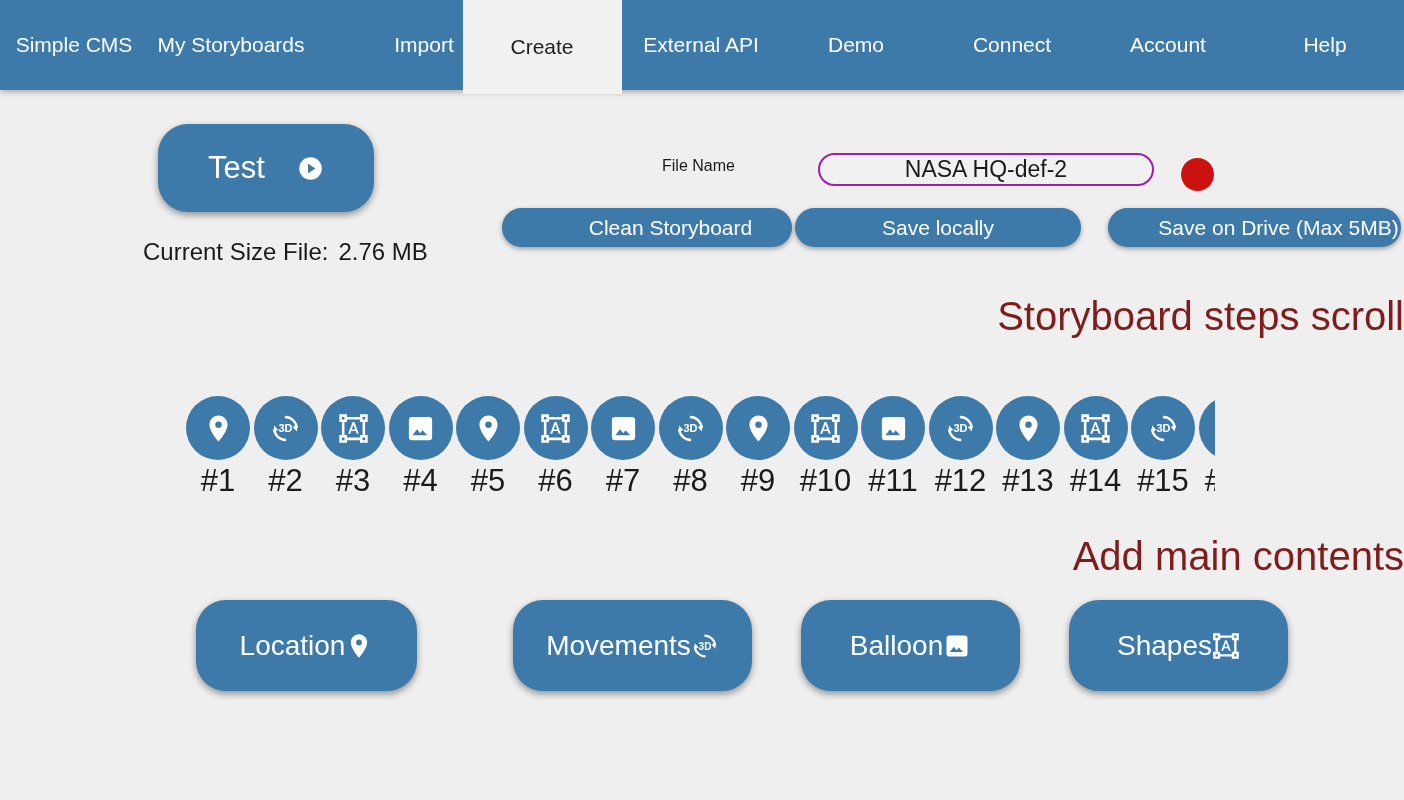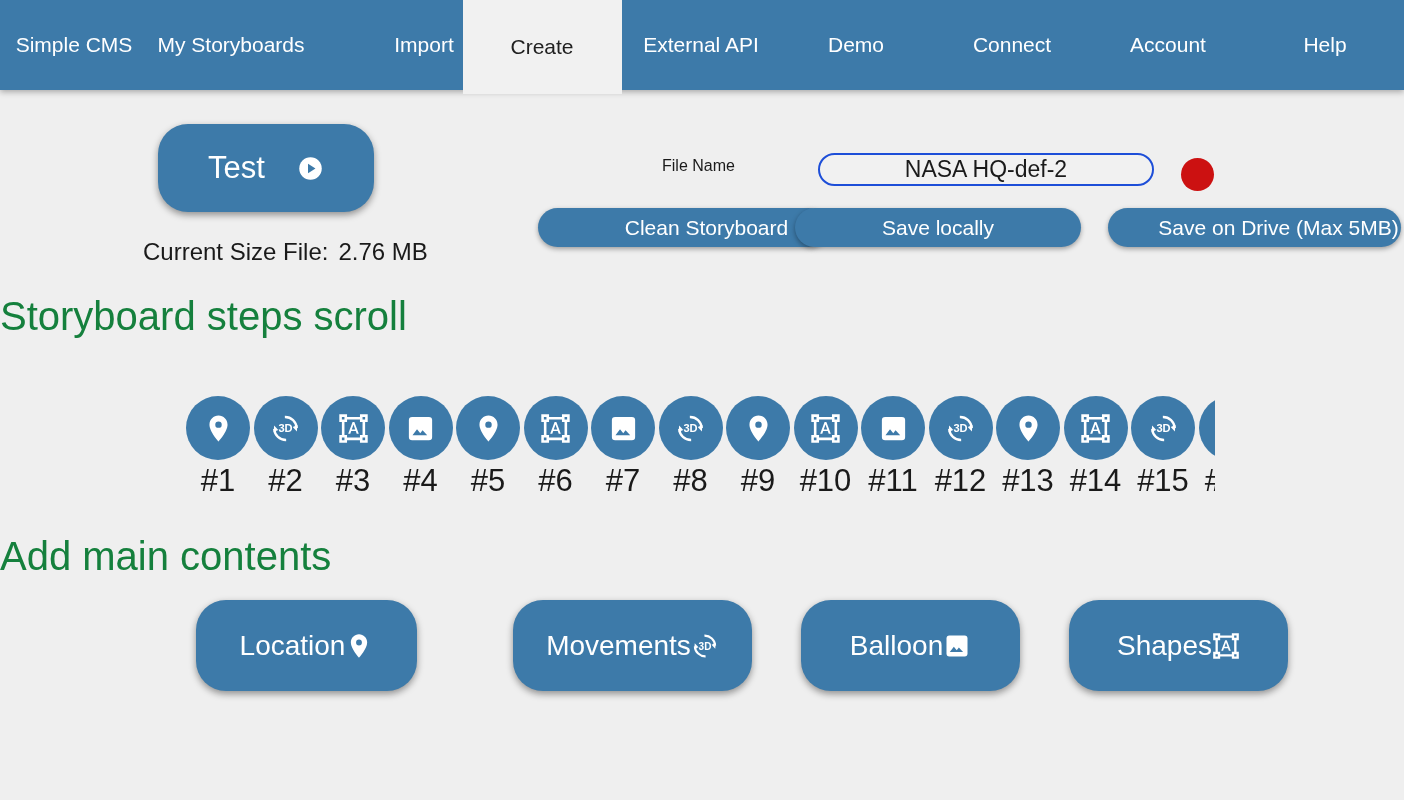--- a/index.html
+++ b/index.html
@@ -46,42 +46,42 @@
 
   .current-size {
     position:absolute; left:143px; top:148px;
     font-size:24px; color:var(--dark); white-space:nowrap;
   }
   .current-size .val { margin-left:10px; }
 
   .file-label { position:absolute; left:662px; top:67px; font-size:16px; color:var(--dark); }
   .file-input {
     position:absolute; left:818px; top:63px; width:336px; height:33px;
-    border:2px solid #1d4ed8; border-radius:17px; background:#f1f1f1;
+    border:2px solid #a21caf; border-radius:17px; background:#f1f1f1;
     text-align:center; font-size:23px; color:var(--dark);
     font-family:inherit; outline:none;
   }
   .rec-dot {
     position:absolute; left:1181px; top:68px; width:33px; height:33px;
     border-radius:50%; background:var(--red);
   }
 
   .save-btn {
     position:absolute; top:118px; height:39px;
     border:none; border-radius:20px; background:var(--accent); color:#fff;
     font-size:21px; font-family:inherit;
     box-shadow:0 2px 5px rgba(0,0,0,.35); cursor:pointer;
   }
-  .save-btn.clean { left:538px; width:290px;padding-left:47px; }
+  .save-btn.clean { left:502px; width:290px;padding-left:47px; }
   .save-btn.local { left:795px; width:286px; }
   .save-btn.drive { left:1108px; width:293px;padding-left:48px; }
 
   .section-heading {
-    position:absolute; left:0; width:100%; text-align:left;
-    font-size:40px; font-weight:400; color:#15803d;
+    position:absolute; left:0; width:100%; text-align:right;
+    font-size:40px; font-weight:400; color:#7f1d1d;
   }
   .h-steps    { top:204px; }
   .h-contents { top:444px; }
 
   .steps-clip {
     position:absolute; left:186px; top:306px; width:1029px; height:104px;
     overflow:hidden;
   }
   .steps-row { display:flex; width:1200px; }
   .step { flex:0 0 auto; width:64px; margin-right:3.5px; text-align:center; }

